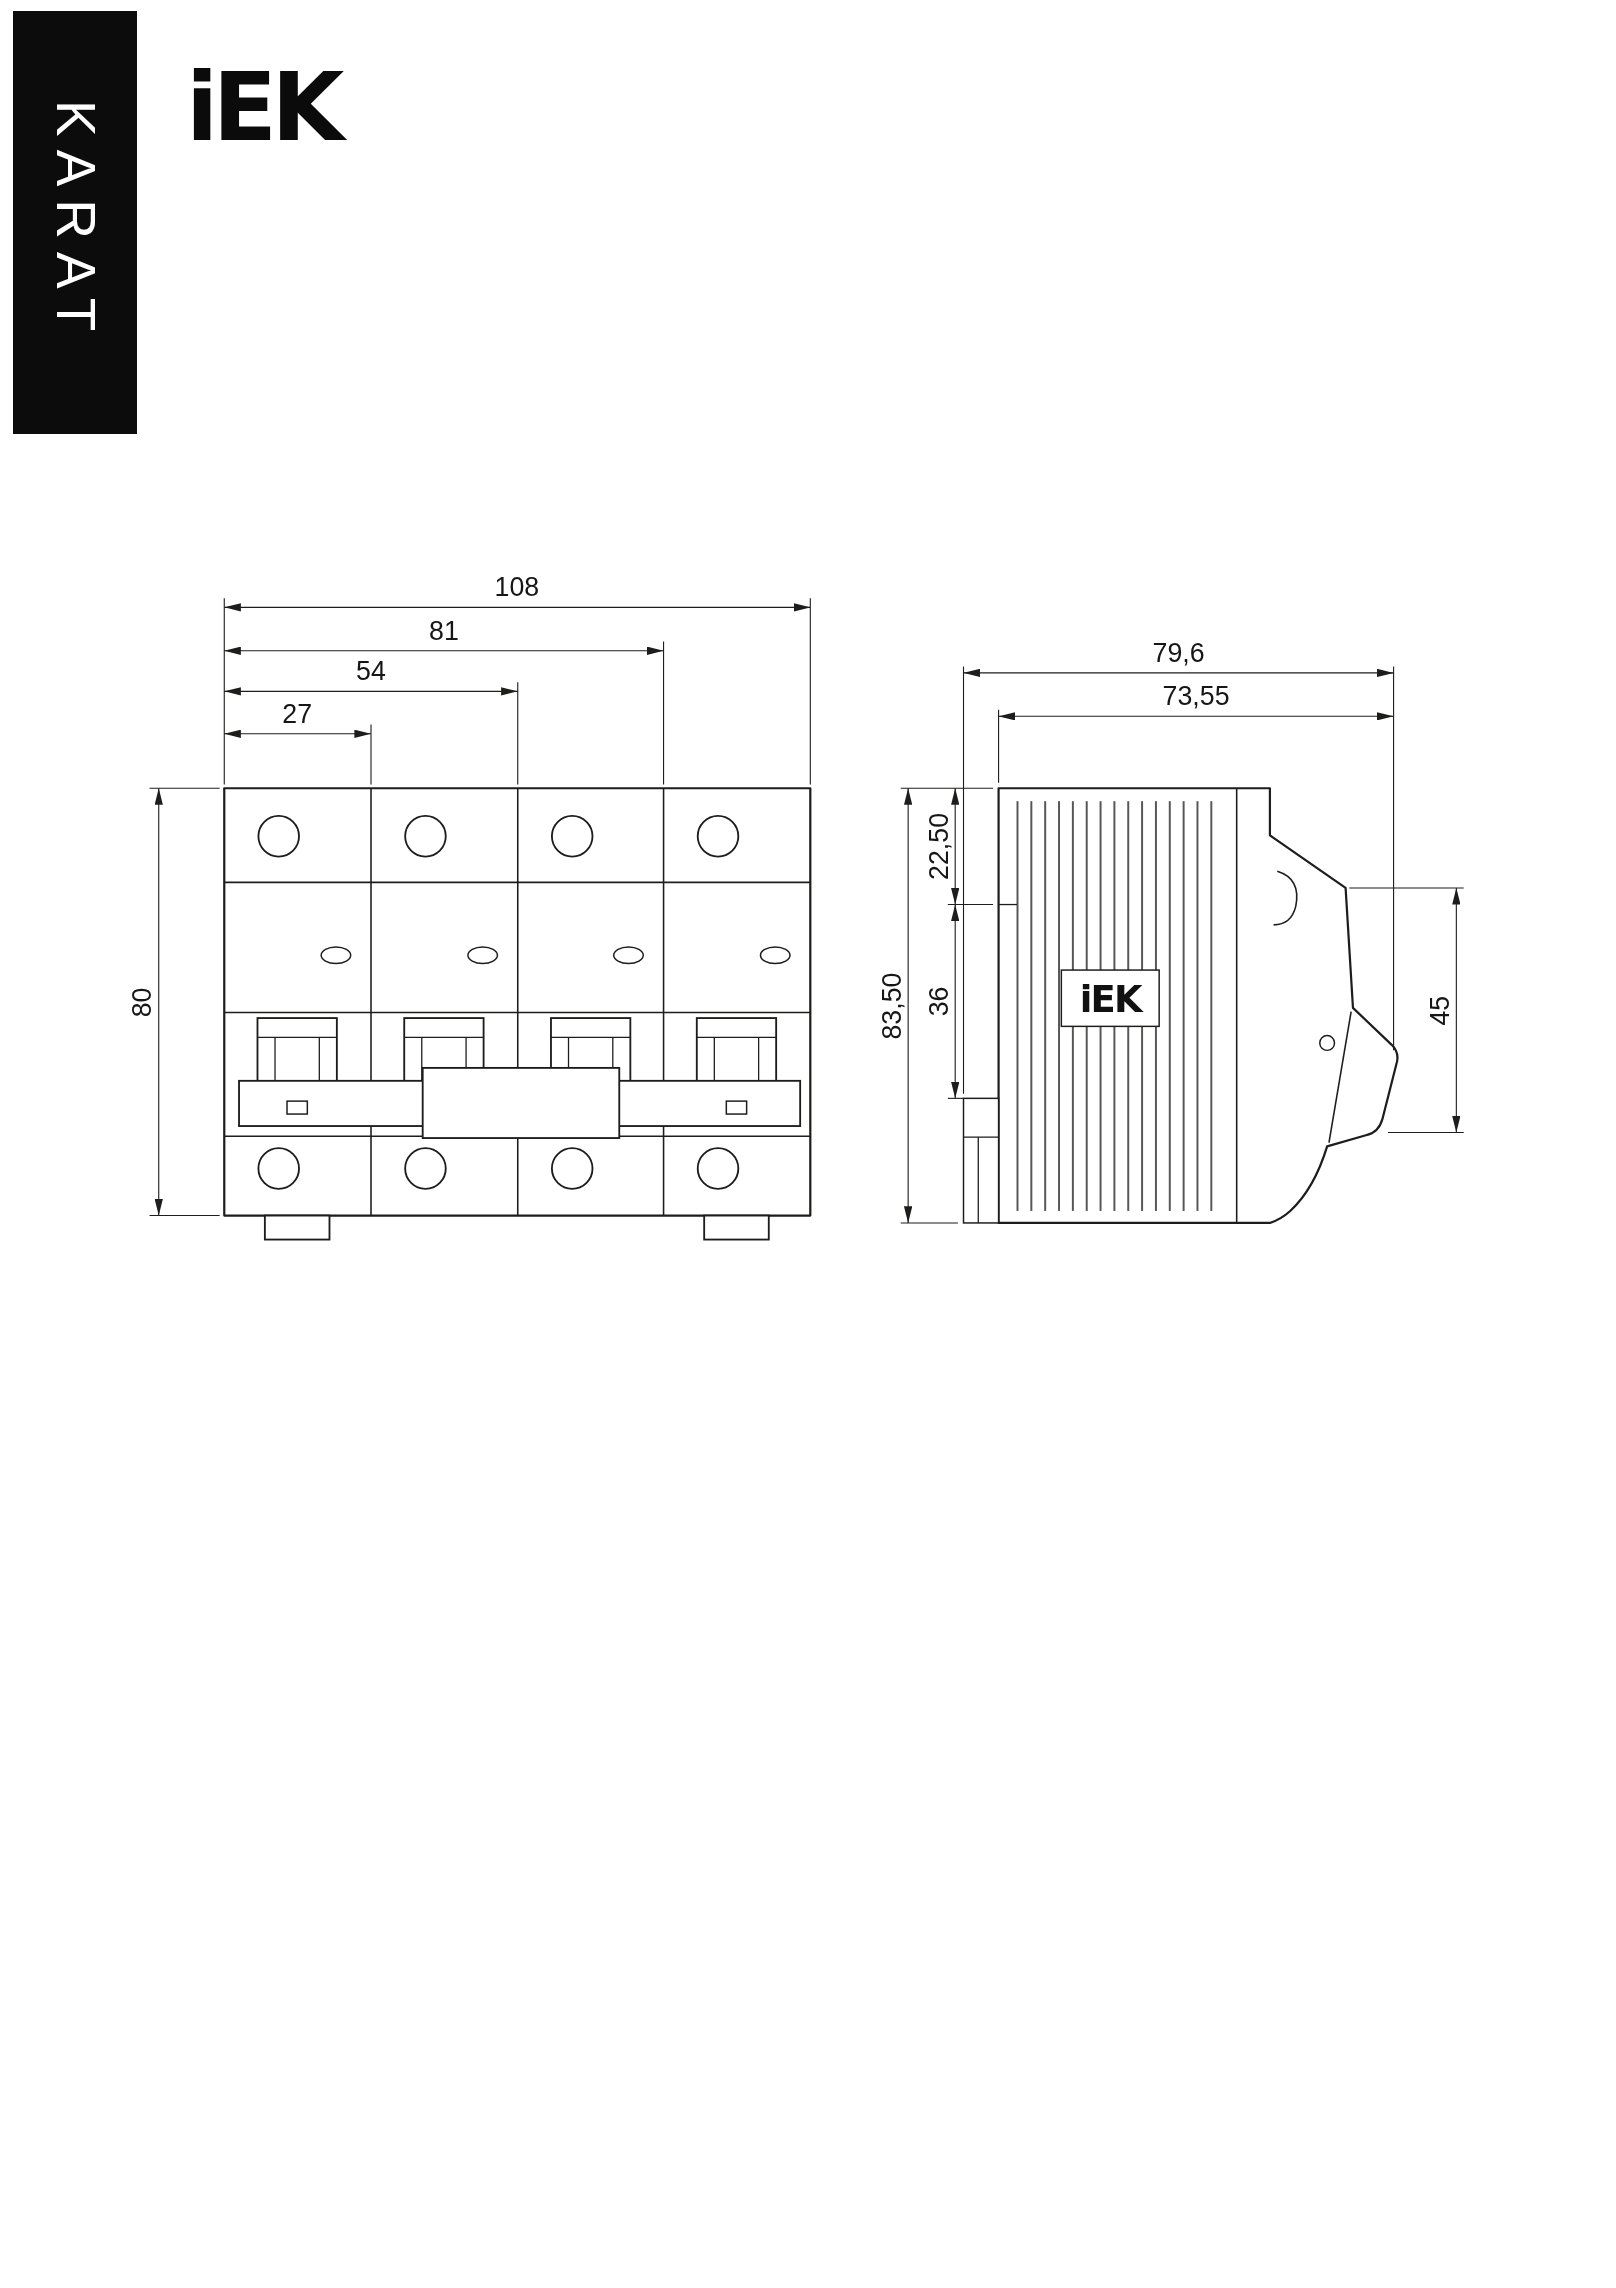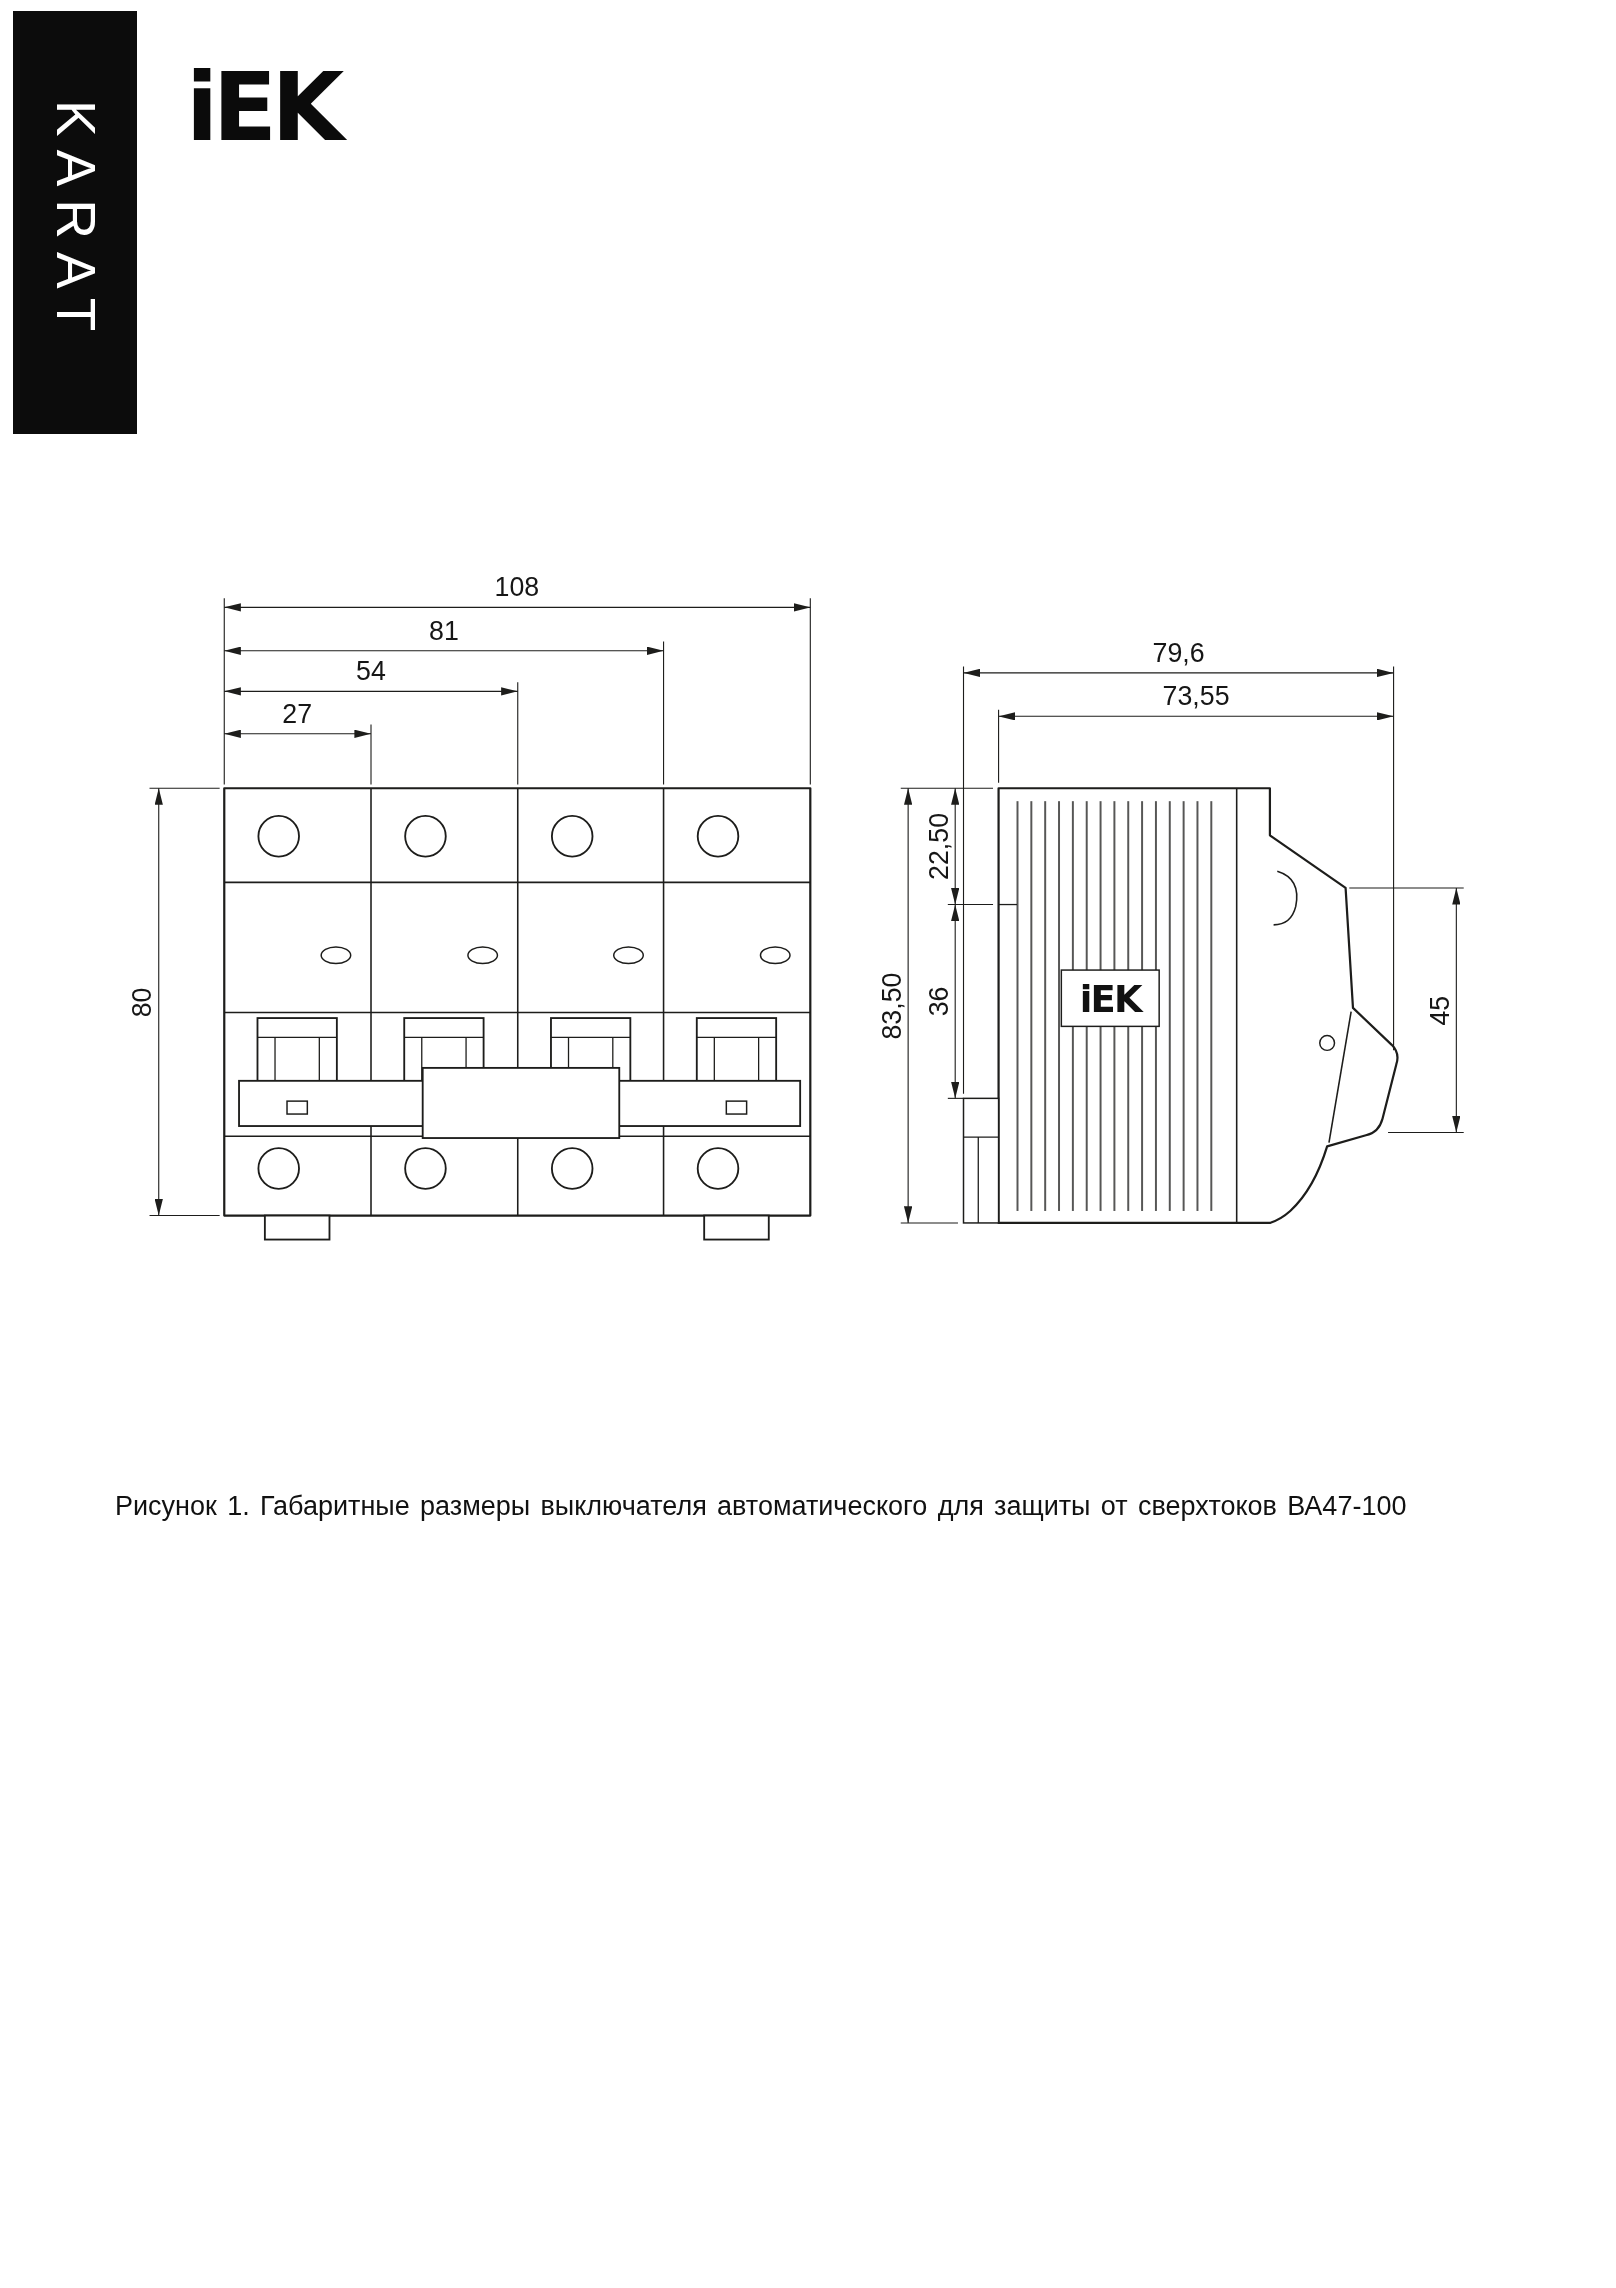--- a/index.html
+++ b/index.html
@@ -187,16 +187,15 @@
       <text class="dimtxt" x="1027" y="917" transform="rotate(-90 1027 917)">22,50</text>
       <text class="dimtxt" x="1027" y="1085" transform="rotate(-90 1027 1085)">36</text>
 
       <line class="dim" x1="1462" y1="962" x2="1586" y2="962"></line>
       <line class="dim" x1="1504" y1="1227" x2="1586" y2="1227"></line>
       <line class="dim" x1="1578" y1="962" x2="1578" y2="1227" marker-start="url(#arr)" marker-end="url(#arr)"></line>
       <text class="dimtxt" x="1570" y="1095" transform="rotate(-90 1570 1095)">45</text>
     </g>
   </svg>
 
-  <div class="caption">Рисунок 1. Габаритные размеры выключателя автоматического для защиты от сверхтоков ВА47-100</div>
 
 </div>
 
 
 </body></html>

